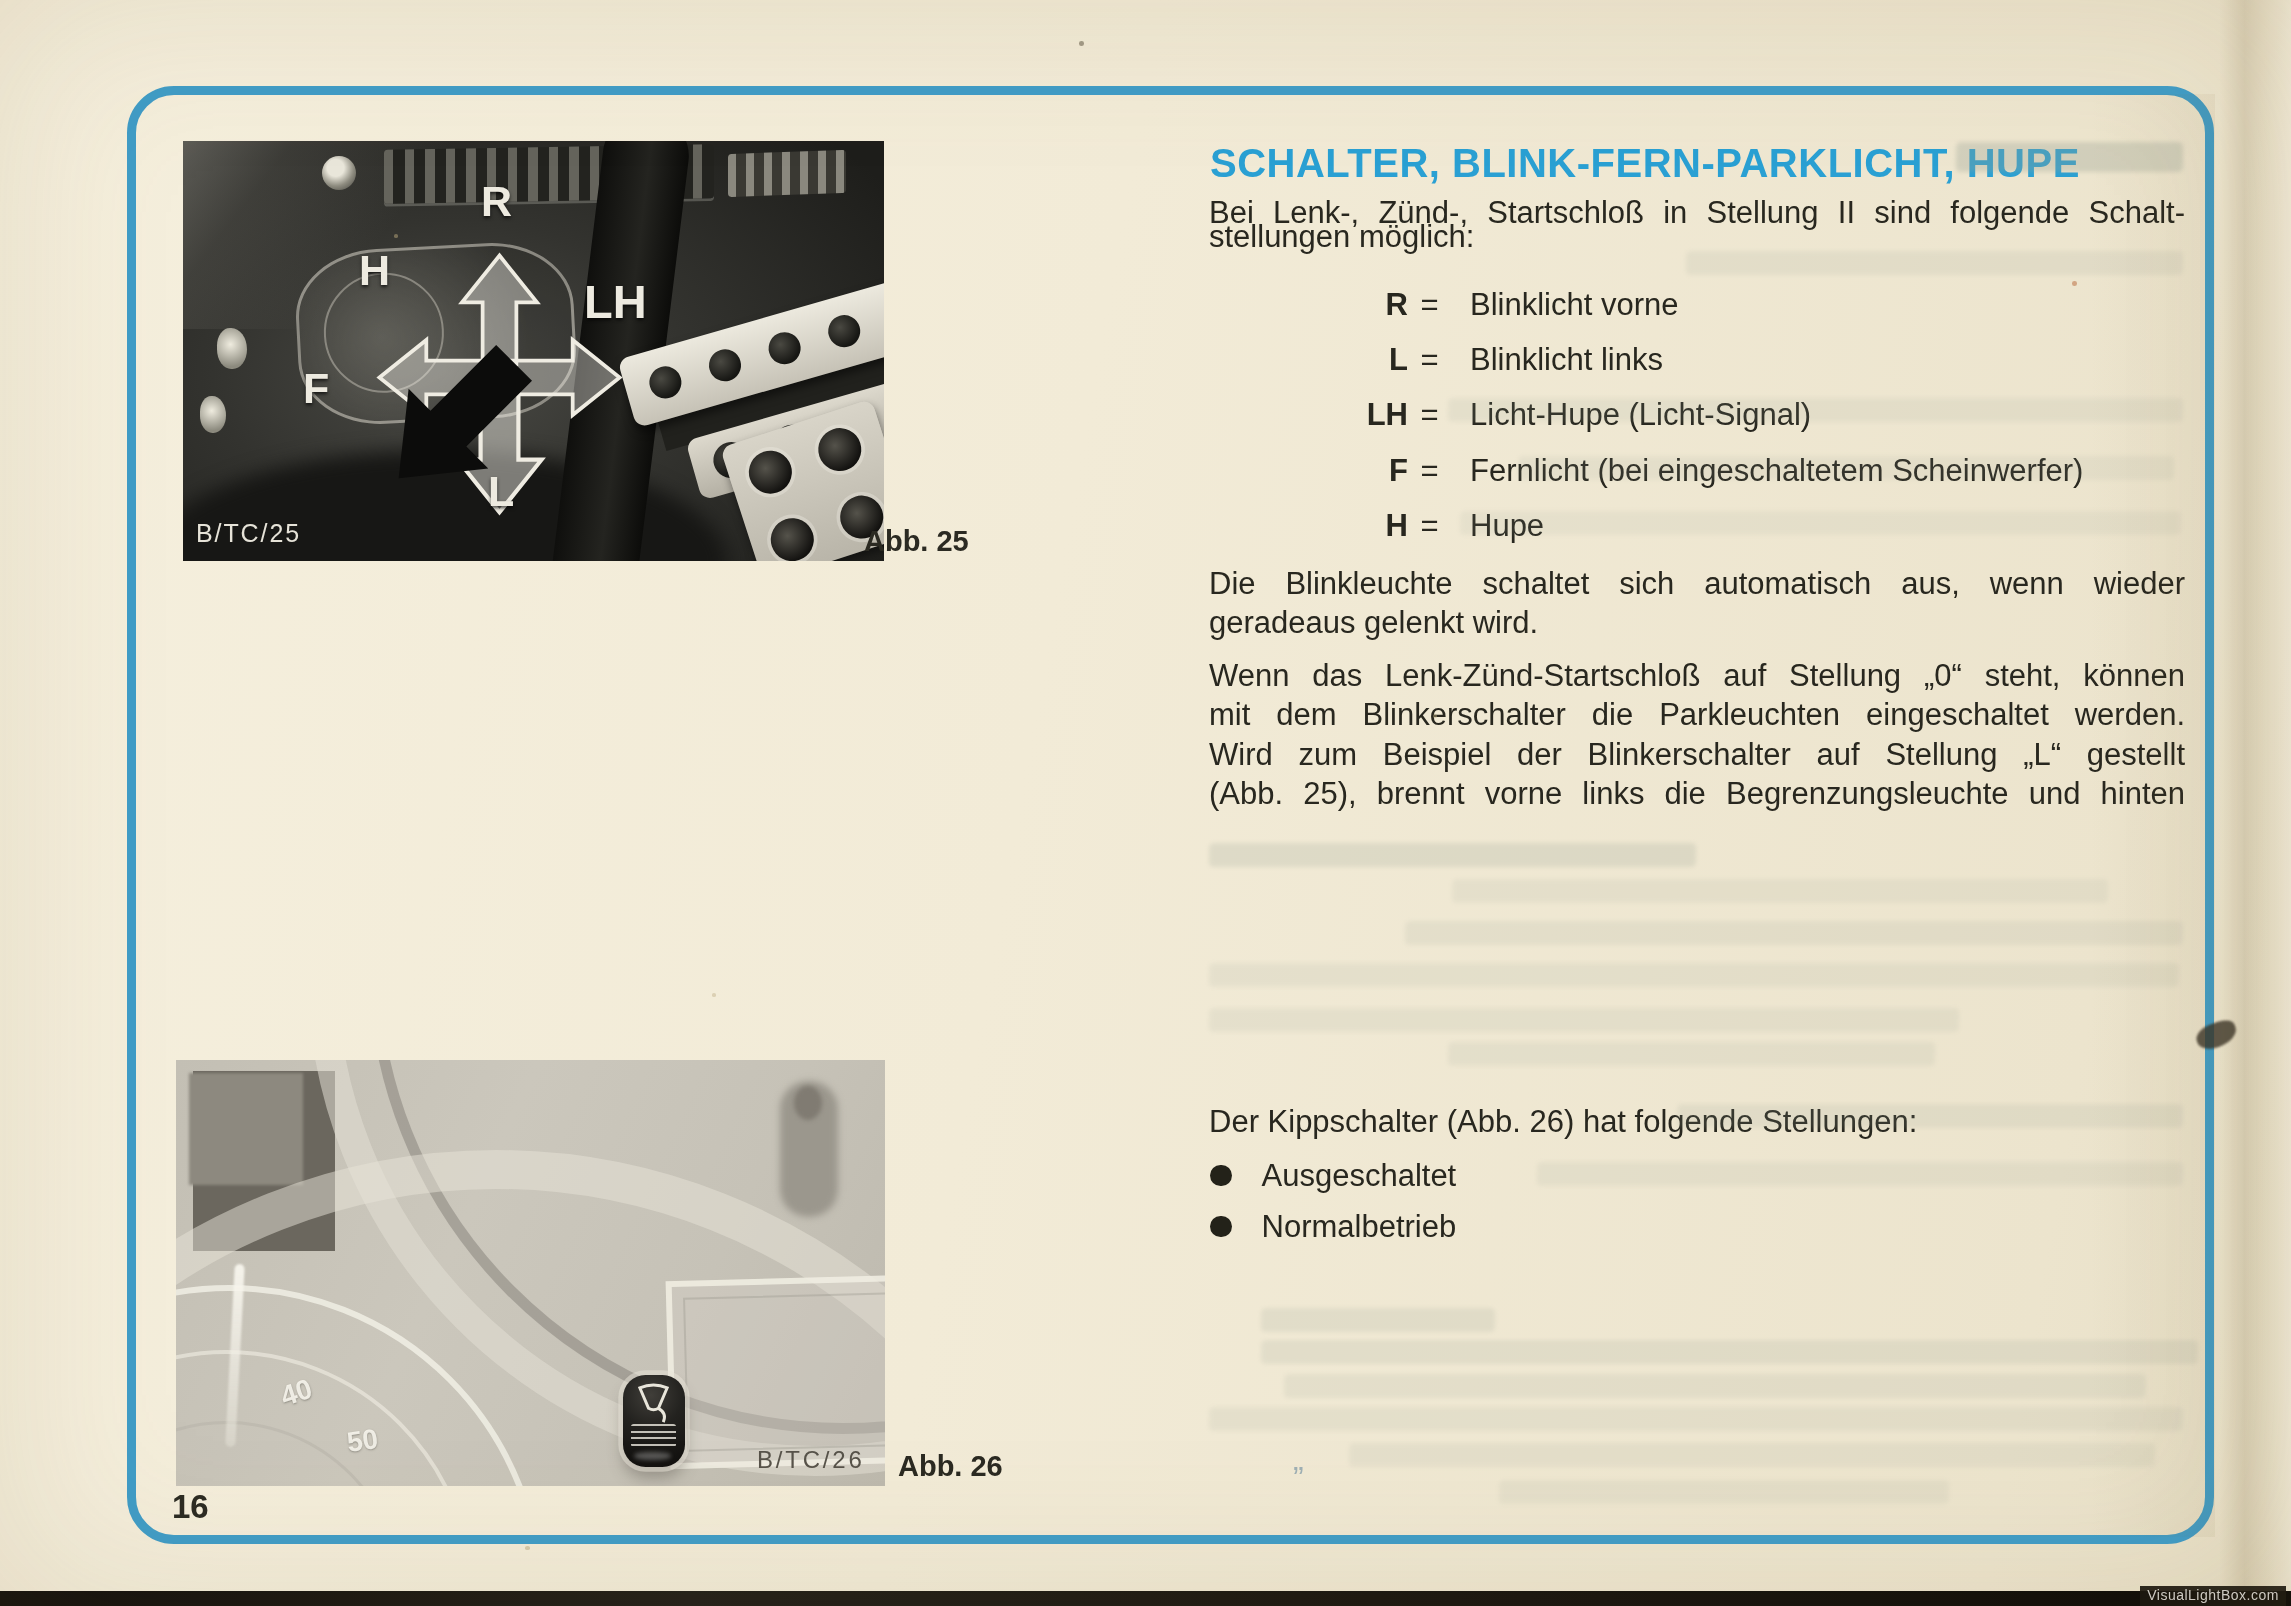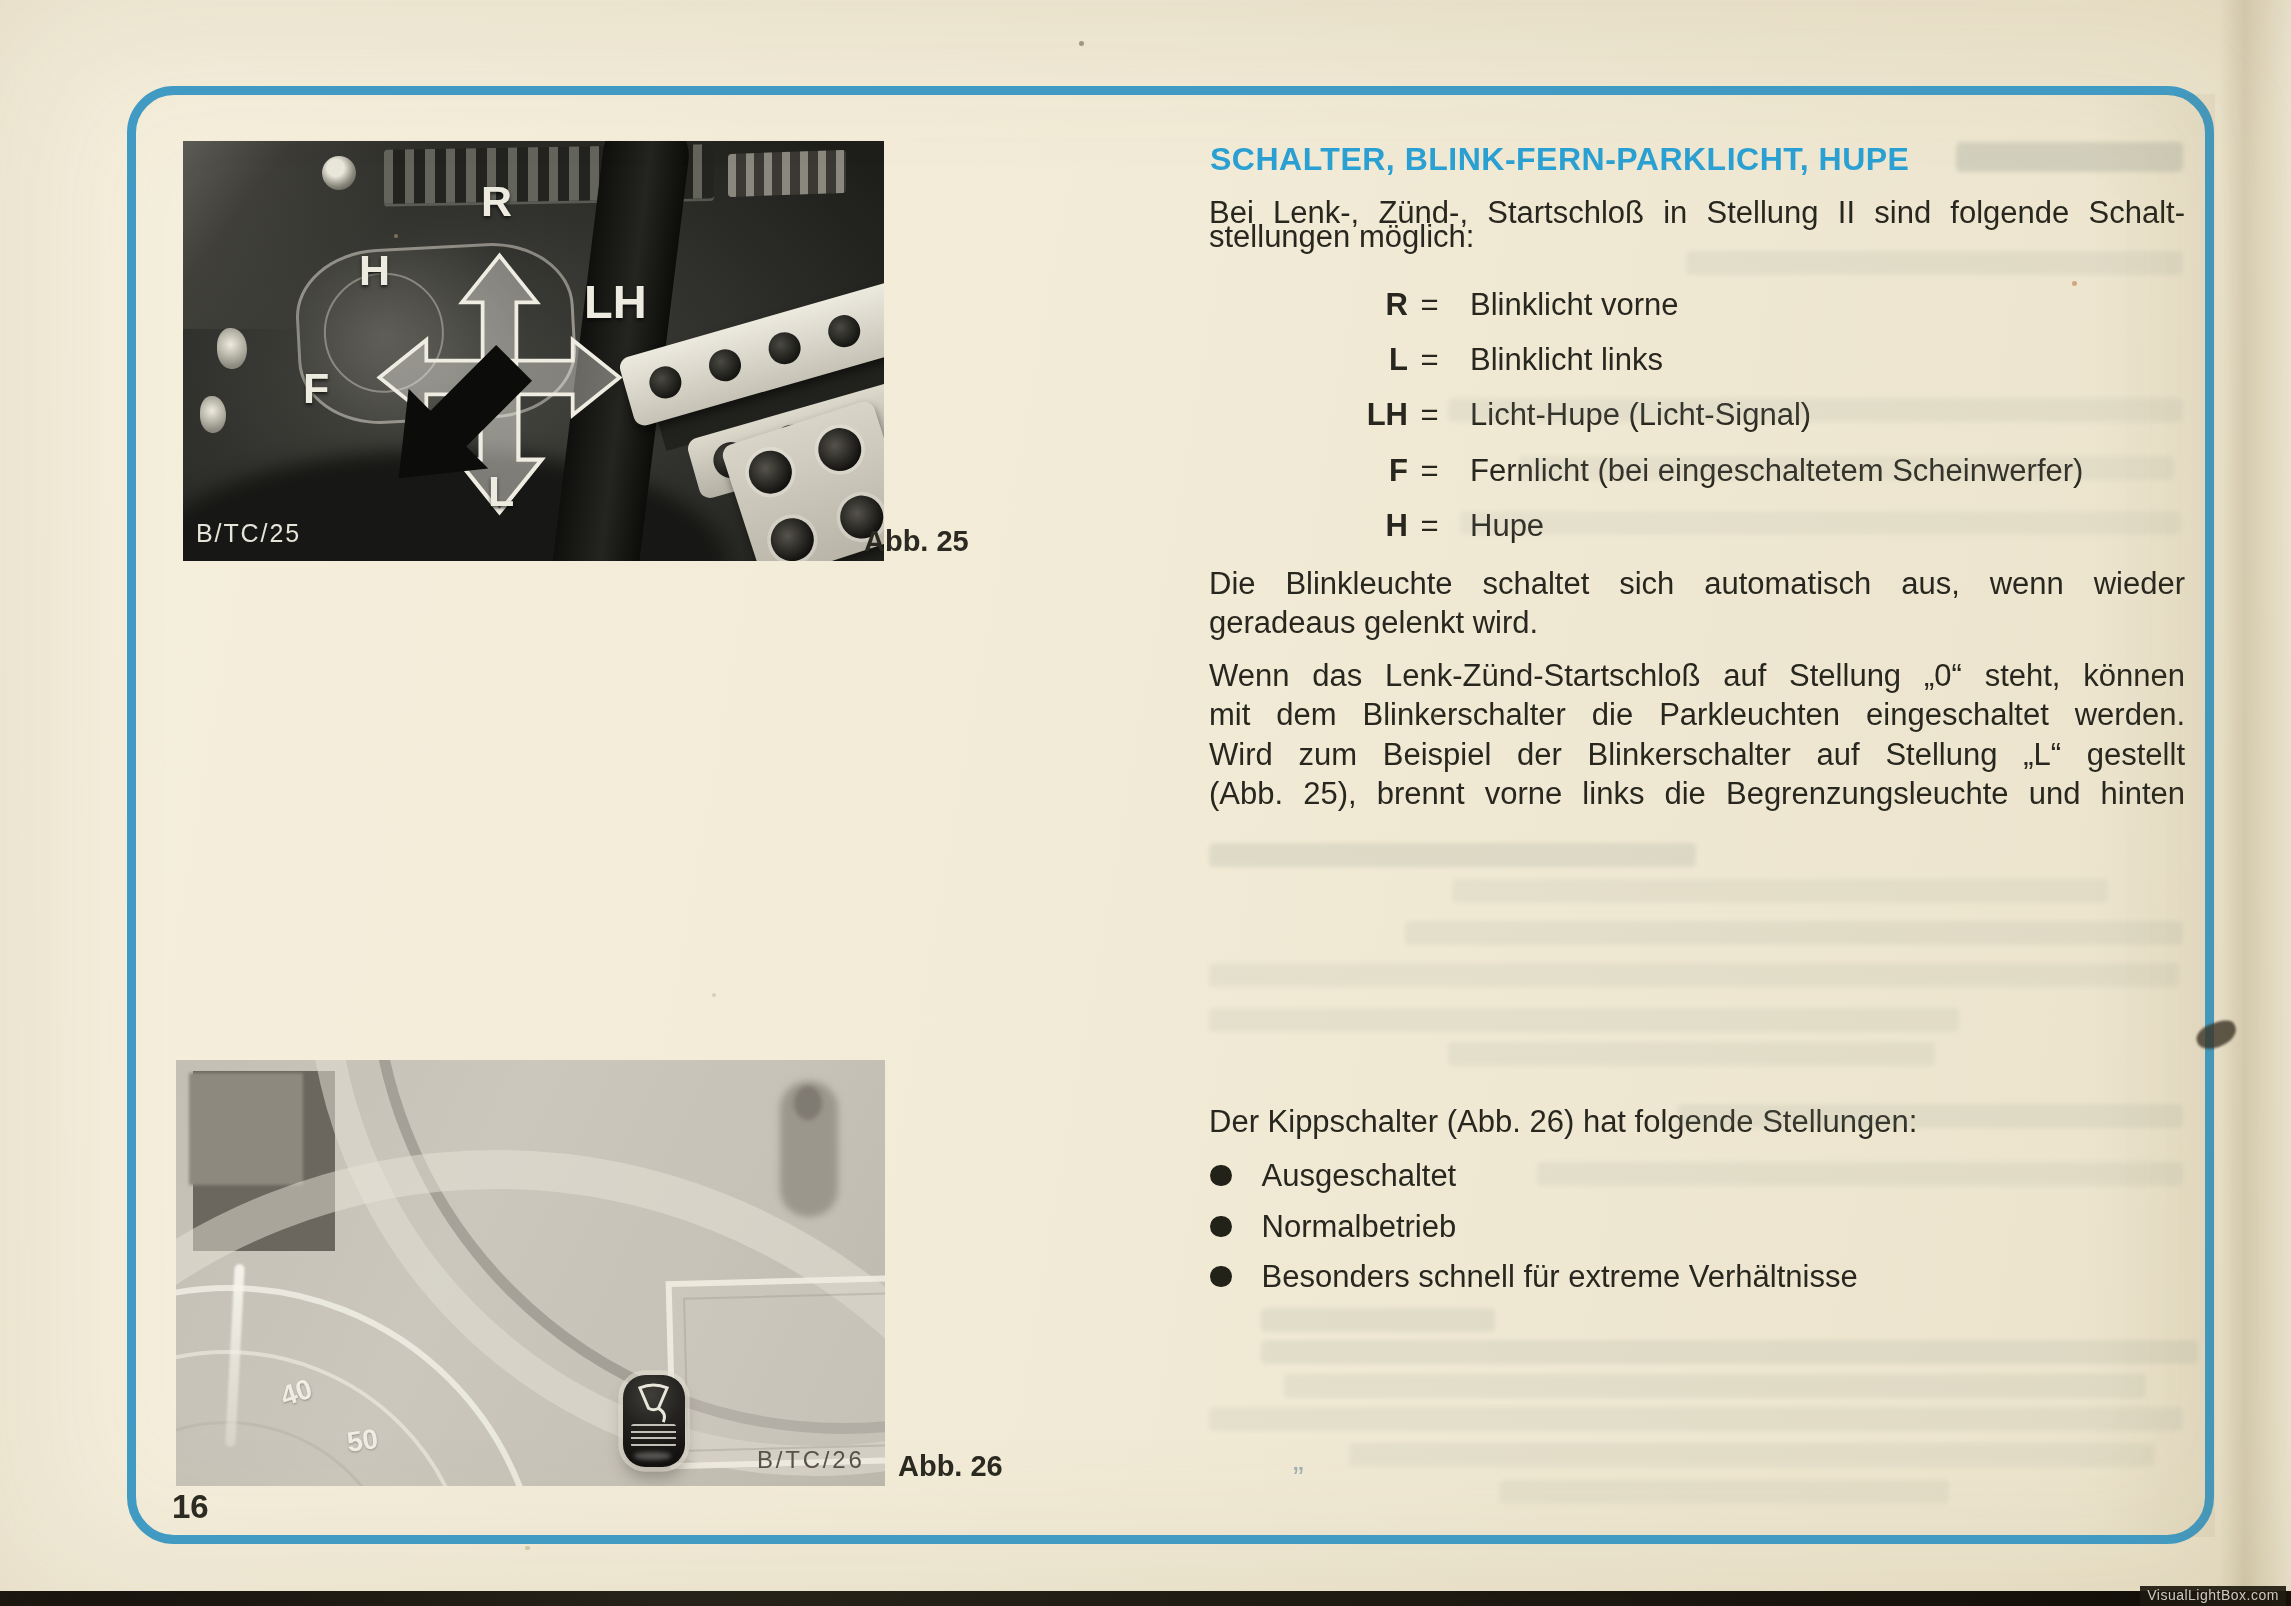--- a/index.html
+++ b/index.html
@@ -4,21 +4,21 @@
 <style>
   html,body{margin:0;padding:0;background:#e8e2cf;}
   #screen{position:relative;width:2292px;height:1607px;overflow:hidden;
     font-family:"Liberation Sans",sans-serif;
     background:linear-gradient(100deg,#f5efdd 0%,#f2ebd7 45%,#ece4cd 88%,#e7dfc6 100%);}
   #screen::after{content:"";position:absolute;inset:0;pointer-events:none;
     box-shadow:inset 0 0 178px rgba(140,118,66,.16);}
   .frame{position:absolute;left:127px;top:86px;width:2087px;height:1458px;
     border:9.4px solid #3f9cc7;border-radius:47px;box-sizing:border-box;}
   
-  .h1{position:absolute;font-size:32px;font-weight:bold;color:#2aa0d3;letter-spacing:0.5px;white-space:nowrap;}
+  .h1{position:absolute;font-size:40px;font-weight:bold;color:#2aa0d3;letter-spacing:0.5px;white-space:nowrap;}
   .bodyline{position:absolute;left:1209px;width:976px;font-size:31px;line-height:39px;
     color:#28271f;white-space:nowrap;text-align:justify;text-align-last:justify;}
   .bodyline.short{text-align-last:left;}
   .posrow{position:absolute;left:1209px;display:flex;align-items:baseline;
     font-size:31px;color:#28271f;white-space:nowrap;}
   .poskey{display:inline-block;width:199px;text-align:right;font-weight:bold;}
   .poseq{display:inline-block;width:43px;text-align:center;}
   .poslabel{margin-left:19px;}
   .bullet{position:absolute;display:flex;align-items:flex-start;font-size:31px;color:#28271f;}
   .dot{width:21.5px;height:21.5px;border-radius:50%;background:#232219;margin:6.6px 30px 0 0;flex:none;}
@@ -211,24 +211,20 @@
   <div class="bodyline short" style="top:1102px;">Der Kippschalter (Abb. 26) hat folgende Stellungen:</div>
 
   <div class="bullet" style="left:1210px;top:1158px;">
     <span class="dot"></span>
     <span>Ausgeschaltet</span>
   </div>
   <div class="bullet" style="left:1210px;top:1209px;">
     <span class="dot"></span>
     <span>Normalbetrieb</span>
   </div>
-  <div class="bullet" style="left:1210px;top:1259px;">
-    <span class="dot"></span>
-    <span>Besonders schnell für extreme Verhältnisse</span>
-  </div>
 
   <div class="photo2">
     <div class="p2-window"></div>
     <div class="p2-window-in"></div>
 
     <div class="p2-curve" style="left:131px;top:-600px;width:956px;height:956px;border:30px solid rgba(226,222,211,.55);"></div>
     <div class="p2-curve" style="left:192px;top:-576px;width:928px;height:928px;border:11.2px solid rgba(122,118,110,.45);"></div>
     <div class="p2-curve" style="left:-300px;top:90px;width:1162px;height:1162px;border:39px solid rgba(231,227,215,.5);"></div>
 
     <div class="p2-curve" style="left:-262px;top:225px;width:618px;height:618px;border:6.6px solid rgba(243,241,231,.8);"></div>

